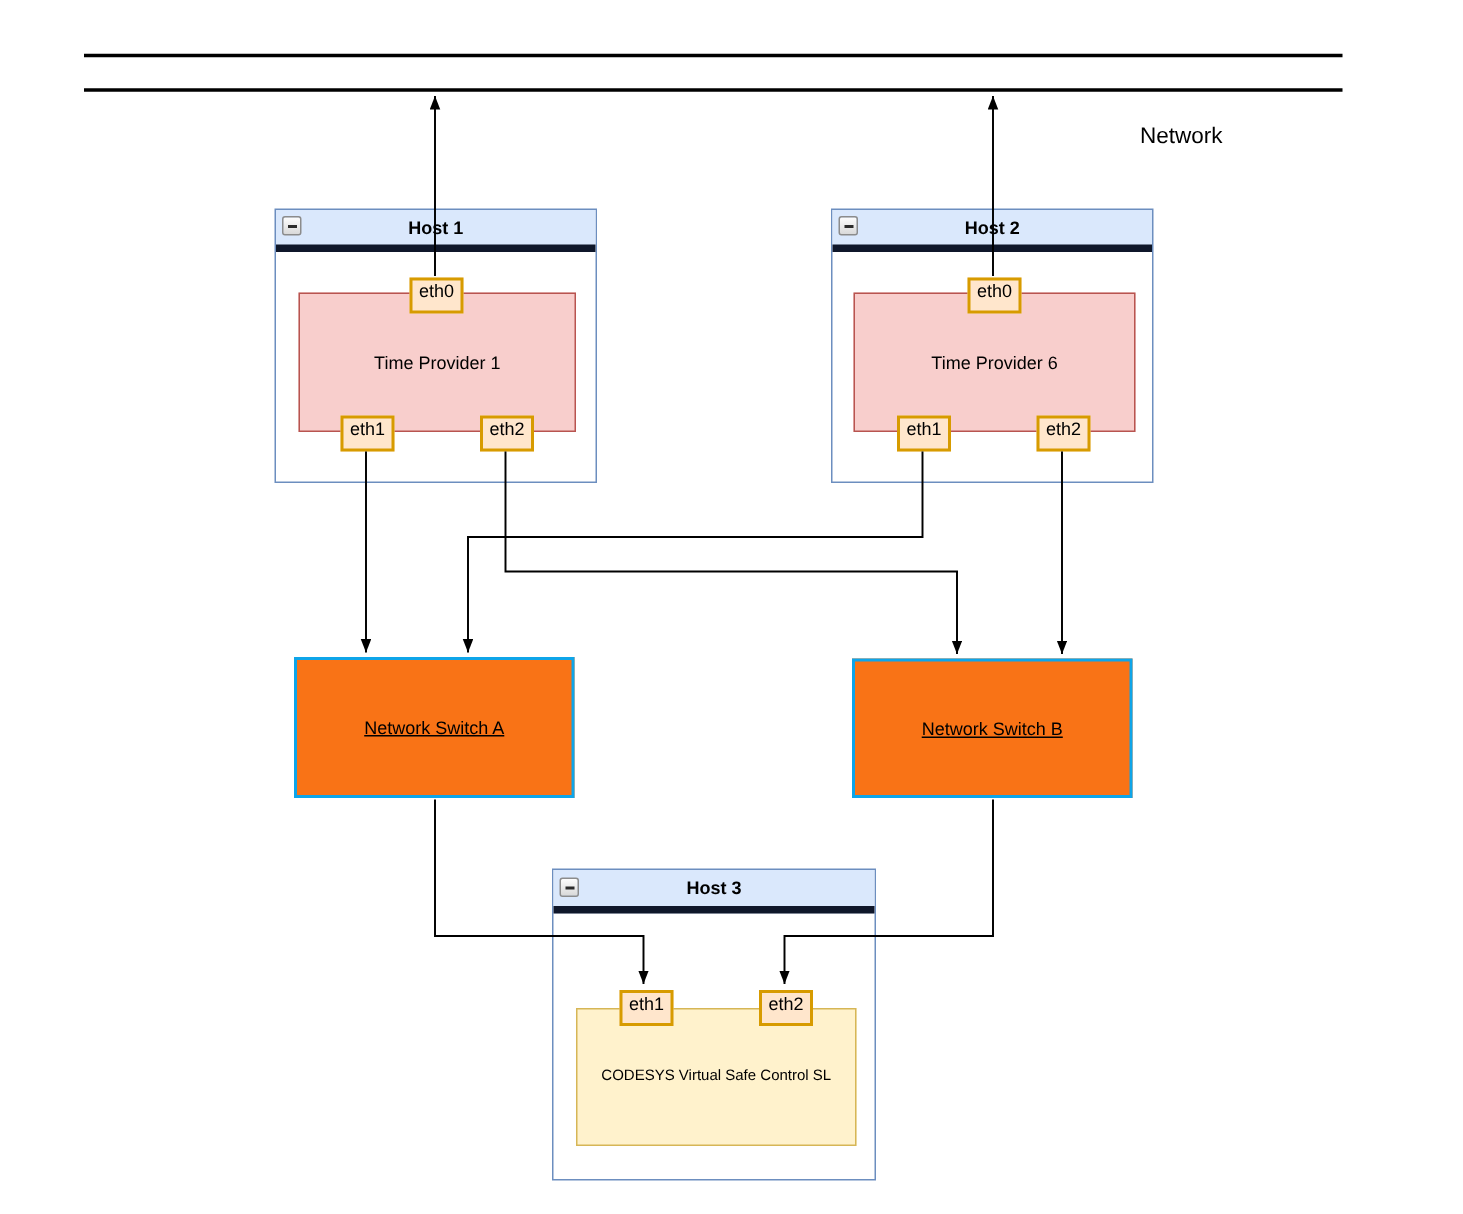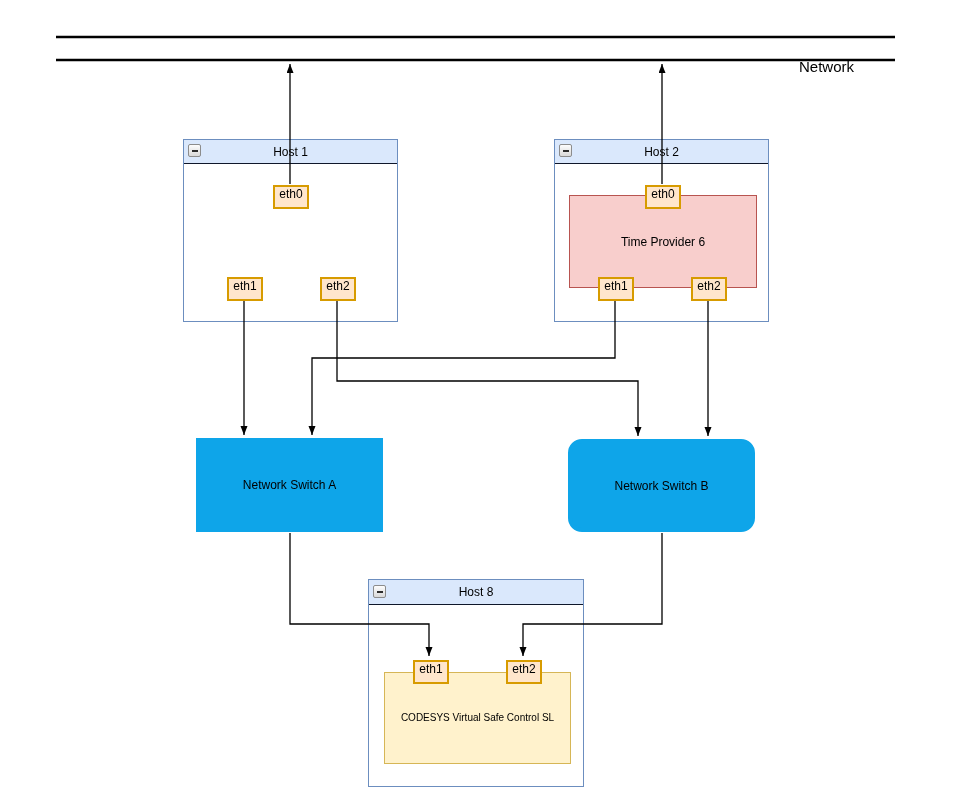--- a/index.html
+++ b/index.html
@@ -5,71 +5,74 @@
   html,body{margin:0;padding:0;background:#ffffff;}
   #canvas{
     position:relative;width:975px;height:809px;background:#ffffff;overflow:hidden;
     font-family:"Liberation Sans","DejaVu Sans",sans-serif;color:#000;
   }
   .abs{position:absolute;box-sizing:border-box;}
   
   .host{background:#ffffff;border:1px solid #6c8ebf;}
   .host-header{
     position:absolute;left:0;top:0;right:0;height:23px;
-    background:#dae8fc;border-bottom:1px solid #0f172a;
+    background:#dae8fc;border-bottom:5px solid #0f172a;
     display:flex;align-items:center;justify-content:center;
-    font-weight:normal;font-size:12px;
+    font-weight:bold;font-size:12px;
   }
   .collapse-btn{
     position:absolute;left:4px;top:4px;width:11px;height:11px;
     background:linear-gradient(#fdfdfd,#d9d9d9);
     border:1px solid #8c8c8c;border-radius:2px;
     display:flex;align-items:center;justify-content:center;cursor:pointer;
   }
   .collapse-btn .bar{width:6px;height:2px;background:#2b2b2b;}
   
   .tp{
     background:#f8cecc;border:1px solid #b85450;
     display:flex;align-items:center;justify-content:center;
     font-size:12px;text-align:center;
   }
   .switch{
-    background:#0ea5e9;border:4px solid #0ea5e9;
+    background:#f97316;border:2px solid #0ea5e9;
     display:flex;align-items:center;justify-content:center;
-    font-size:12px;text-align:center;
+    font-size:12px;text-align:center;text-decoration:underline;
   }
   .app{
     background:#fff2cc;border:1px solid #d6b656;
     display:flex;align-items:center;justify-content:center;
     font-size:10px;text-align:center;line-height:1.35;
   }
   .app span{display:block;max-width:155px;}
   .port{
     width:36px;height:24px;background:#ffe6cc;border:2px solid #d79b00;
     display:flex;justify-content:center;
     font-size:12px;z-index:3;
   }
   #network-label{
-    position:absolute;left:760px;top:58px;width:133px;
-    text-align:center;font-size:15px;
+    position:absolute;left:760px;top:82px;width:133px;
+    text-align:left;font-size:15px;
   }
   
   #wires{position:absolute;left:0;top:0;width:975px;height:809px;pointer-events:none;z-index:5;}
 </style>
 </head>
 <body>
 
 <div id="canvas">
 
   <div class="abs host" style="left:183px;top:139px;width:215px;height:183px;">
     <div class="host-header">
       <span>Host 1</span>
     </div>
     <div class="collapse-btn">
       <span class="bar"></span>
+    </div>
+    <div class="abs tp" style="left:15px;top:55px;width:185px;height:93px;">
+      <span>Time Provider 1</span>
     </div>
     <div class="abs port" style="left:89px;top:45px;">
       <span>eth0</span>
     </div>
     <div class="abs port" style="left:43px;top:137px;">
       <span>eth1</span>
     </div>
     <div class="abs port" style="left:136px;top:137px;">
       <span>eth2</span>
     </div>
@@ -93,27 +96,27 @@
     </div>
     <div class="abs port" style="left:136px;top:137px;">
       <span>eth2</span>
     </div>
   </div>
 
   <div class="abs switch" style="left:196px;top:438px;width:187px;height:94px;">
     <span>Network Switch A</span>
   </div>
 
-  <div class="abs switch" style="left:568px;top:439px;width:187px;height:93px;border-radius:14px;">
+  <div class="abs switch" style="left:568px;top:439px;width:187px;height:93px;">
     <span>Network Switch B</span>
   </div>
 
   <div class="abs host" style="left:368px;top:579px;width:216px;height:208px;">
     <div class="host-header" style="height:24px;">
-      <span>Host 8</span>
+      <span>Host 3</span>
     </div>
     <div class="collapse-btn" style="top:5px;">
       <span class="bar"></span>
     </div>
     <div class="abs app" style="left:15px;top:92px;width:187px;height:92px;">
       <span>CODESYS Virtual Safe Control SL</span>
     </div>
     <div class="abs port" style="left:44px;top:80px;">
       <span>eth1</span>
     </div>

